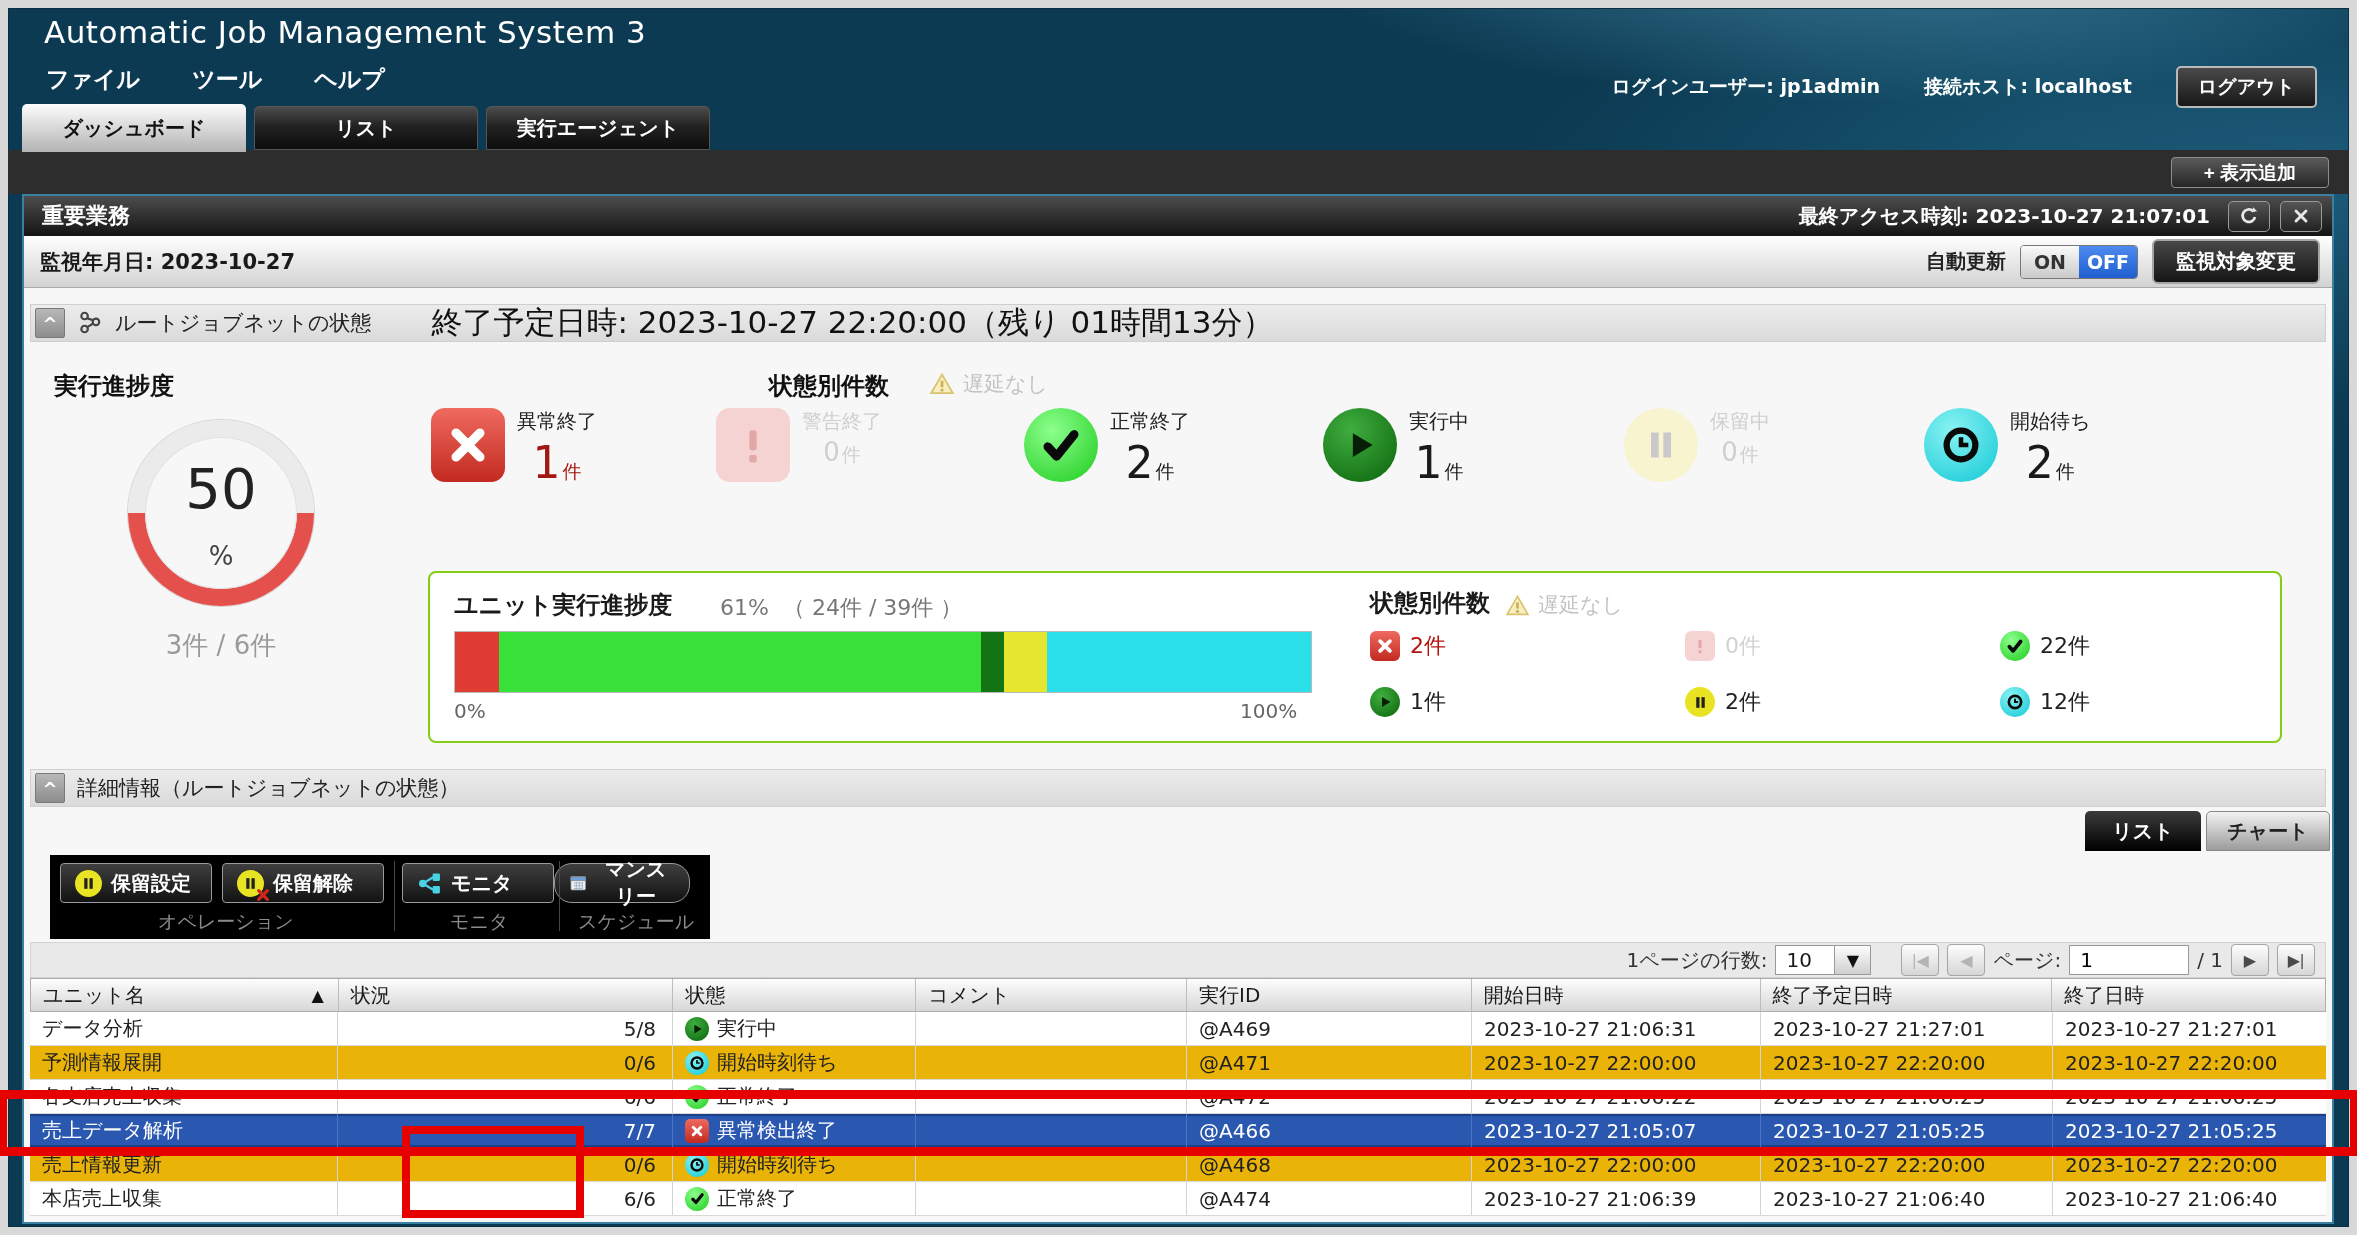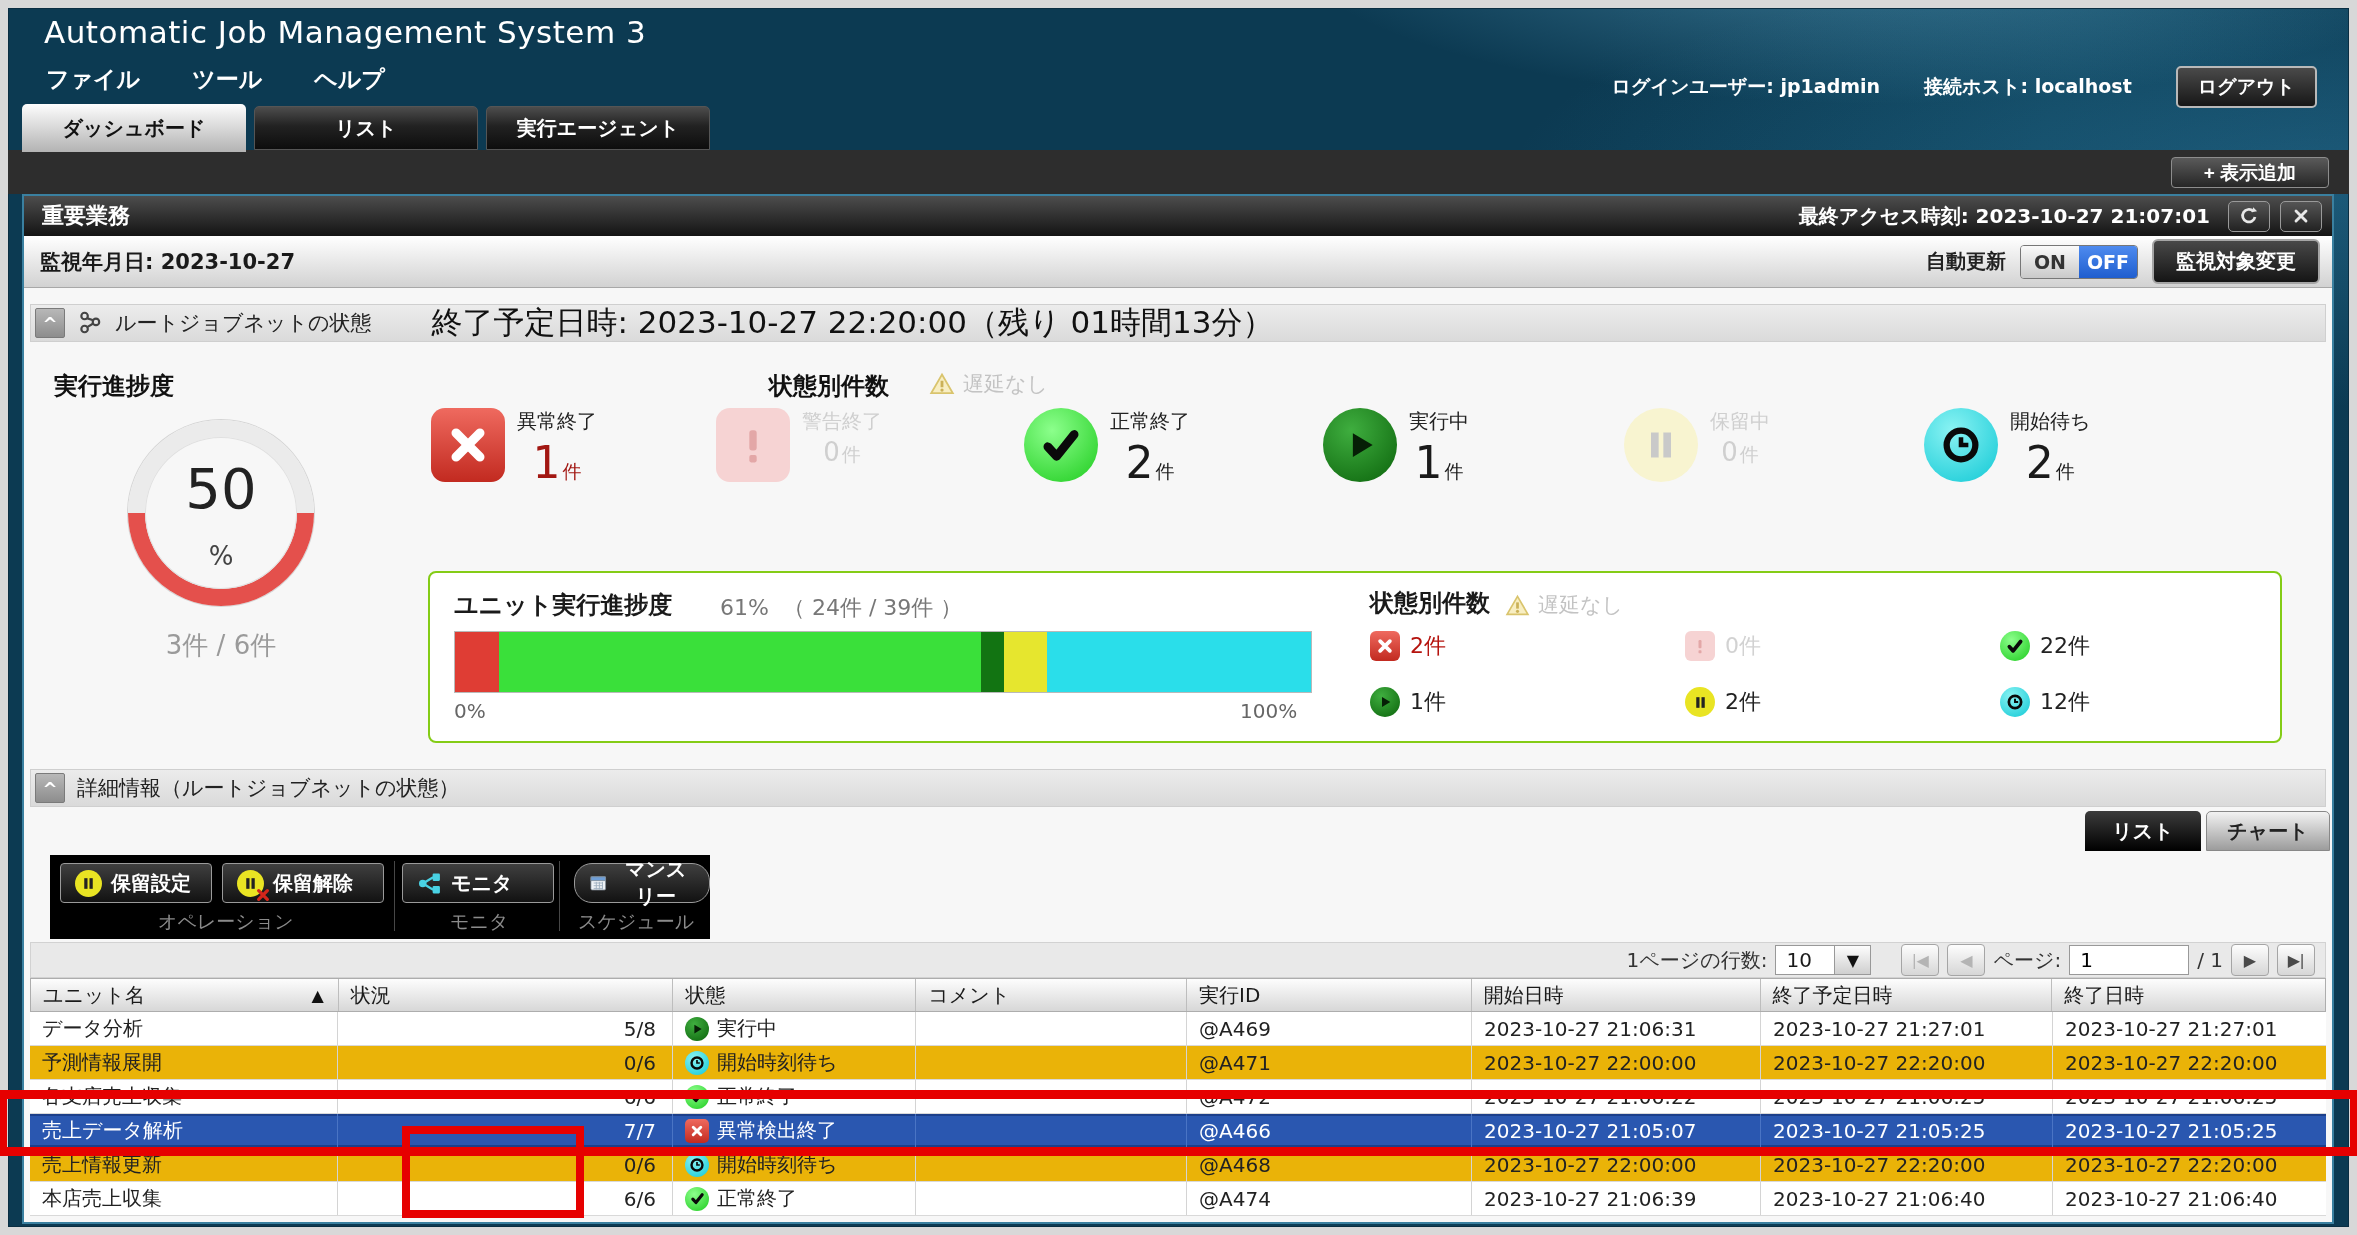--- a/index.html
+++ b/index.html
@@ -500,21 +500,21 @@
             </svg>
           </span>
         <span>保留解除</span>
         </button>
       <button class="tbtn" style="left:352px; width:152px;">
         <svg class="g" width="25" height="25" style="color:#49d2e4">
             <use href="#i-share"></use>
           </svg>
         <span>モニタ</span>
         </button>
-      <button class="tbtn" style="left:524px; width:136px;border-radius:18px;">
+      <button class="tbtn" style="left:504px; width:136px;border-radius:18px;">
         <svg class="g" width="24" height="24">
             <use href="#i-cal"></use>
           </svg>
         <span>マンスリー</span>
         </button>
       <div class="tsep" style="left:344px;"></div>
       <div class="tsep" style="left:509px;"></div>
       <div class="tgroup-label" style="left:108px;">オペレーション</div>
       <div class="tgroup-label" style="left:400px;">モニタ</div>
       <div class="tgroup-label" style="left:528px;">スケジュール</div>

